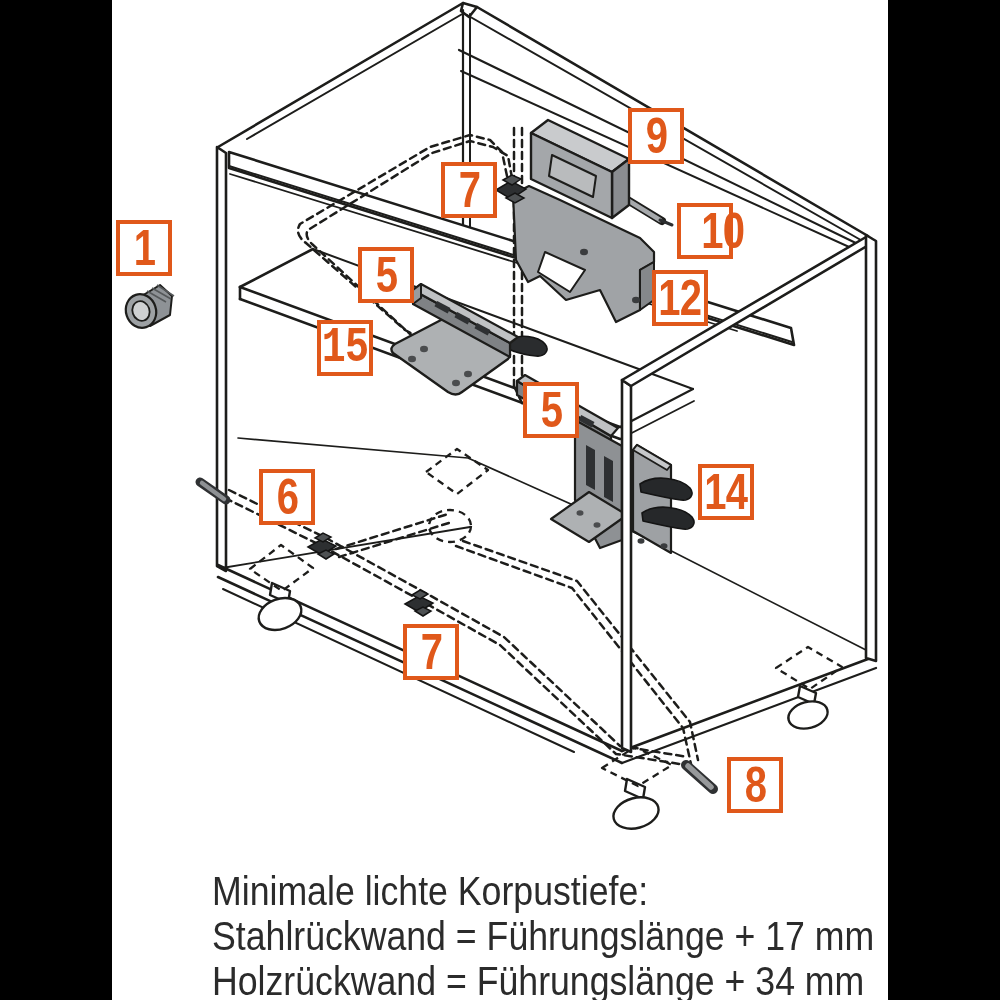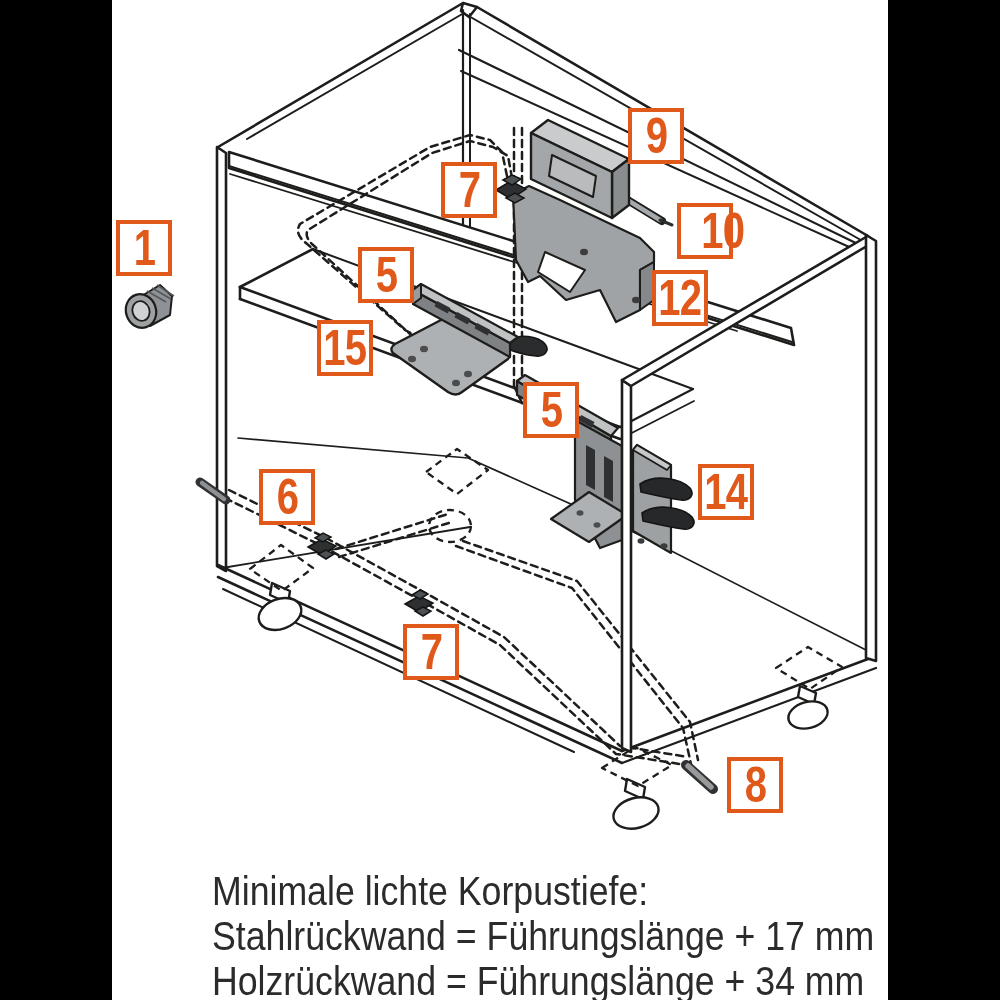--- a/index.html
+++ b/index.html
@@ -217,21 +217,21 @@
     </div>
   <div class="callout" style="left:628px;top:108px;">
     <span>9</span>
     </div>
   <div class="callout" style="left:677px;top:203px;padding-left:36px;">
     <span>10</span>
     </div>
   <div class="callout" style="left:652px;top:270px;">
     <span>12</span>
     </div>
-  <div class="callout" style="left:317px;top:320px;">
+  <div class="callout" style="left:317px;top:320px;font-family:Liberation Mono, monospace;">
     <span>15</span>
     </div>
   <div class="callout" style="left:523px;top:382px;">
     <span>5</span>
     </div>
   <div class="callout" style="left:698px;top:464px;">
     <span>14</span>
     </div>
   <div class="callout" style="left:259px;top:469px;">
     <span>6</span>

